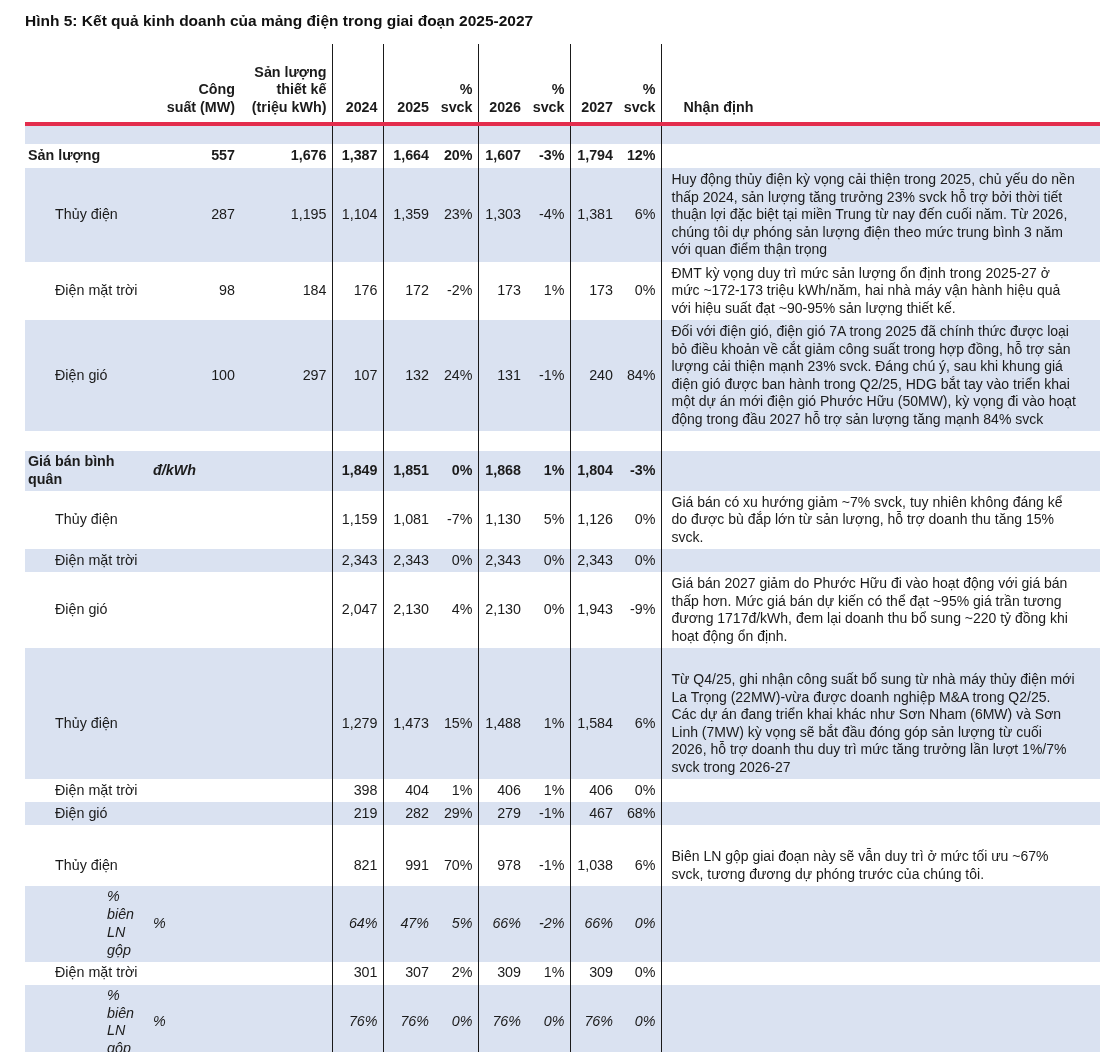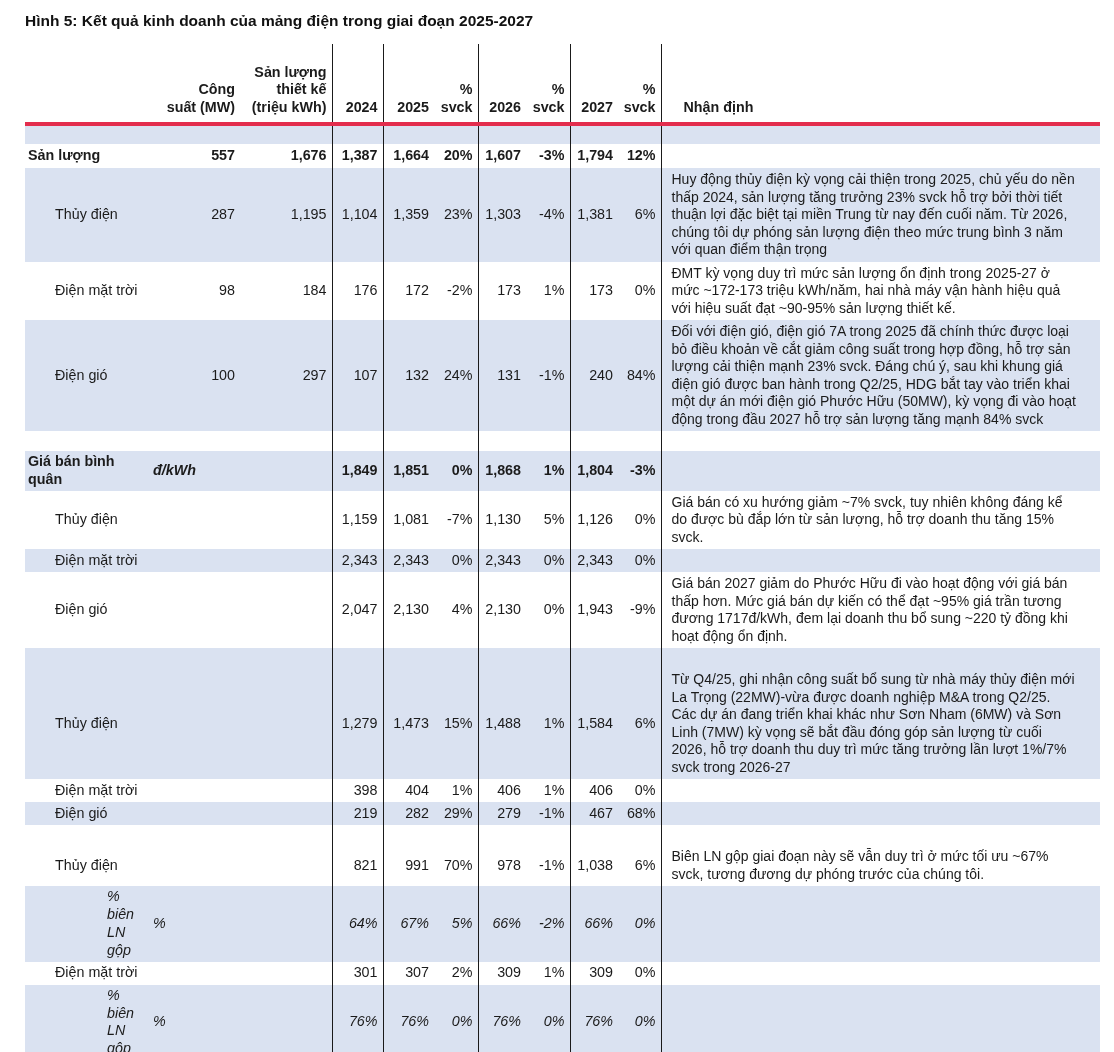--- a/index.html
+++ b/index.html
@@ -340,21 +340,21 @@
           <td>-1%</td>
           <td>1,038</td>
           <td>6%</td>
           <td class="comment-cell">Biên LN gộp giai đoạn này sẽ vẫn duy trì ở mức tối ưu ~67% svck, tương đương dự phóng trước của chúng tôi.</td>
         </tr>
         <tr class="row-margin shade">
           <td>% biên LN gộp</td>
           <td class="unit-cell">%</td>
           <td></td>
           <td>64%</td>
-          <td>67%</td>
+          <td>47%</td>
           <td>5%</td>
           <td>66%</td>
           <td>-2%</td>
           <td>66%</td>
           <td>0%</td>
           <td class="comment-cell"></td>
         </tr>
         <tr class="row-sub">
           <td>Điện mặt trời</td>
           <td></td>

